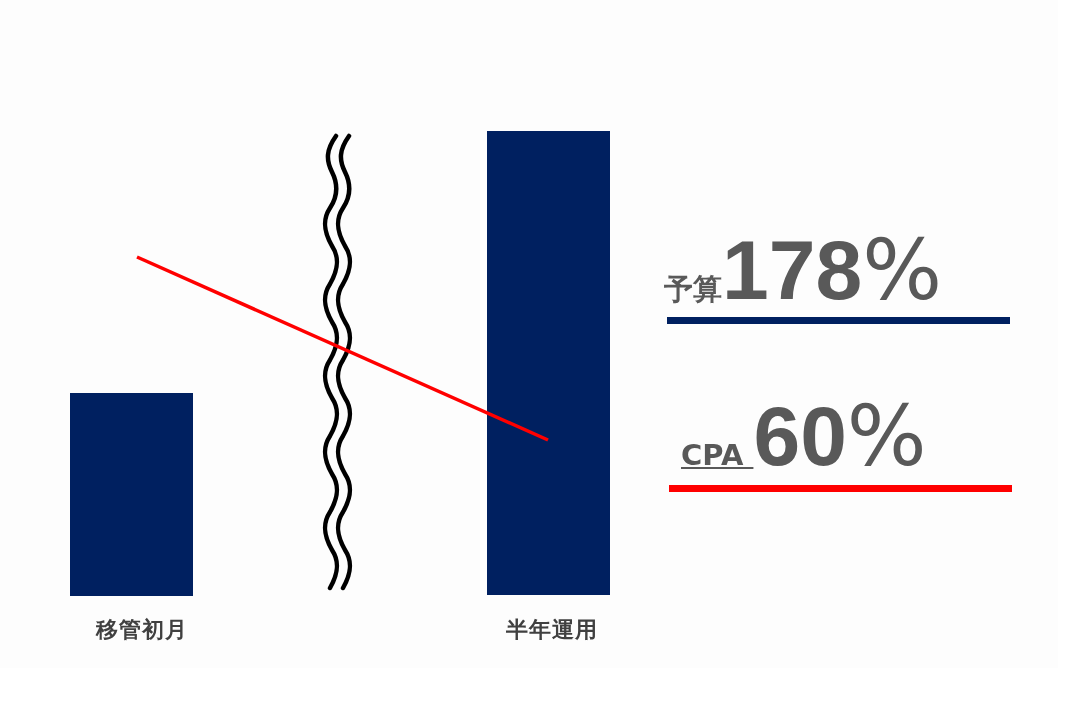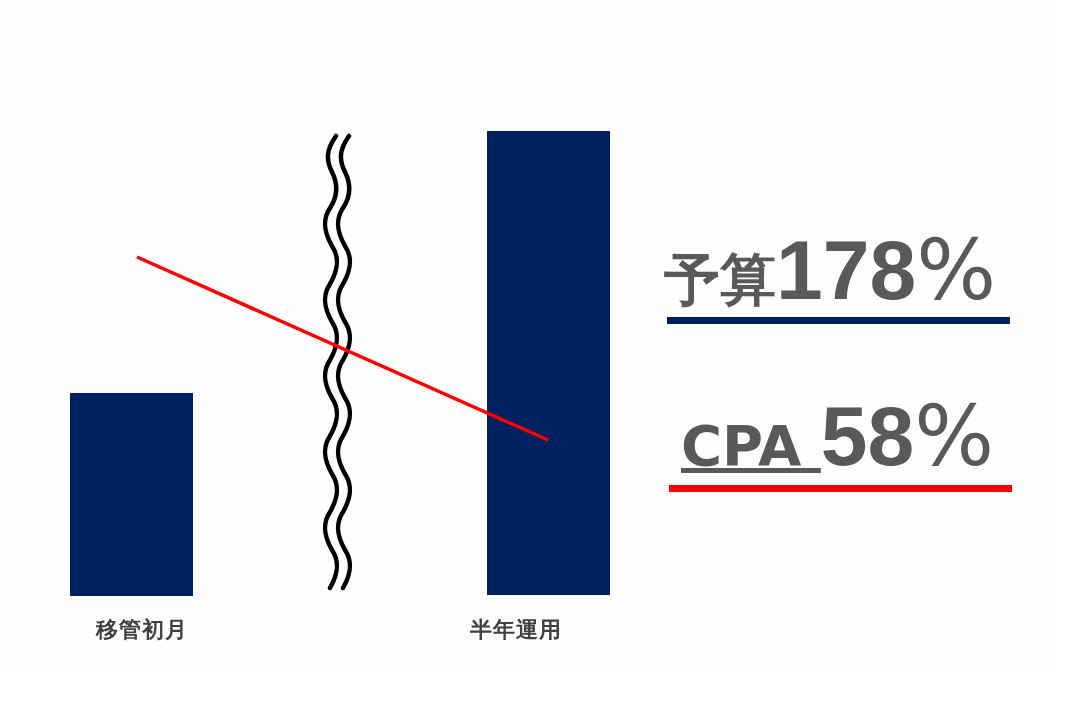--- a/index.html
+++ b/index.html
@@ -42,21 +42,21 @@
       pointer-events: none;
     }
     .metric {
       position: absolute;
       color: #595959;
       font-weight: bold;
       white-space: nowrap;
       line-height: 1;
     }
     .metric .prefix {
-      font-size: 56px;
+      font-size: 29px;
       vertical-align: baseline;
     }
     .metric .value {
       font-size: 84px;
       vertical-align: baseline;
       font-family: "Liberation Sans", "DejaVu Sans", sans-serif;
       text-align: right;
     }
     .metric .pct {
       font-weight: normal;
@@ -102,23 +102,23 @@
              C 353 410, 351 422, 343 436
              C 335 448, 337 460, 345 474
              C 353 486, 351 498, 343 512
              C 335 524, 337 536, 345 550
              C 353 562, 351 574, 343 588"></path>
   </g>
   <line x1="137" y1="257" x2="548" y2="440" stroke="#FF0000" stroke-width="3.5" stroke-linecap="butt"></line>
 </svg>
 
 <div class="bar-label" style="left:68px; top:619px;margin-left:28px;">移管初月</div>
-<div class="bar-label" style="left:470px; top:619px;">半年運用</div>
+<div class="bar-label" style="left:506px; top:619px;">半年運用</div>
 
 <div class="metric" style="left:664px; top:228px;">
   <span class="prefix">予算</span><span class="value">178</span><span class="value pct">%</span>
 </div>
 <div class="underline" style="left:667px; top:317px; width:343px; background:#002060;"></div>
 
 <div class="metric" style="left:681px; top:394px;">
-  <span class="prefix" style="white-space:pre;text-decoration:underline;">CPA </span><span class="value">58</span><span class="value pct">%</span>
+  <span class="prefix" style="white-space:pre;text-decoration:underline;">CPA </span><span class="value">60</span><span class="value pct">%</span>
 </div>
 <div class="underline" style="left:669px; top:485px; width:343px; background:#FF0000;"></div>
 
 </body></html>

